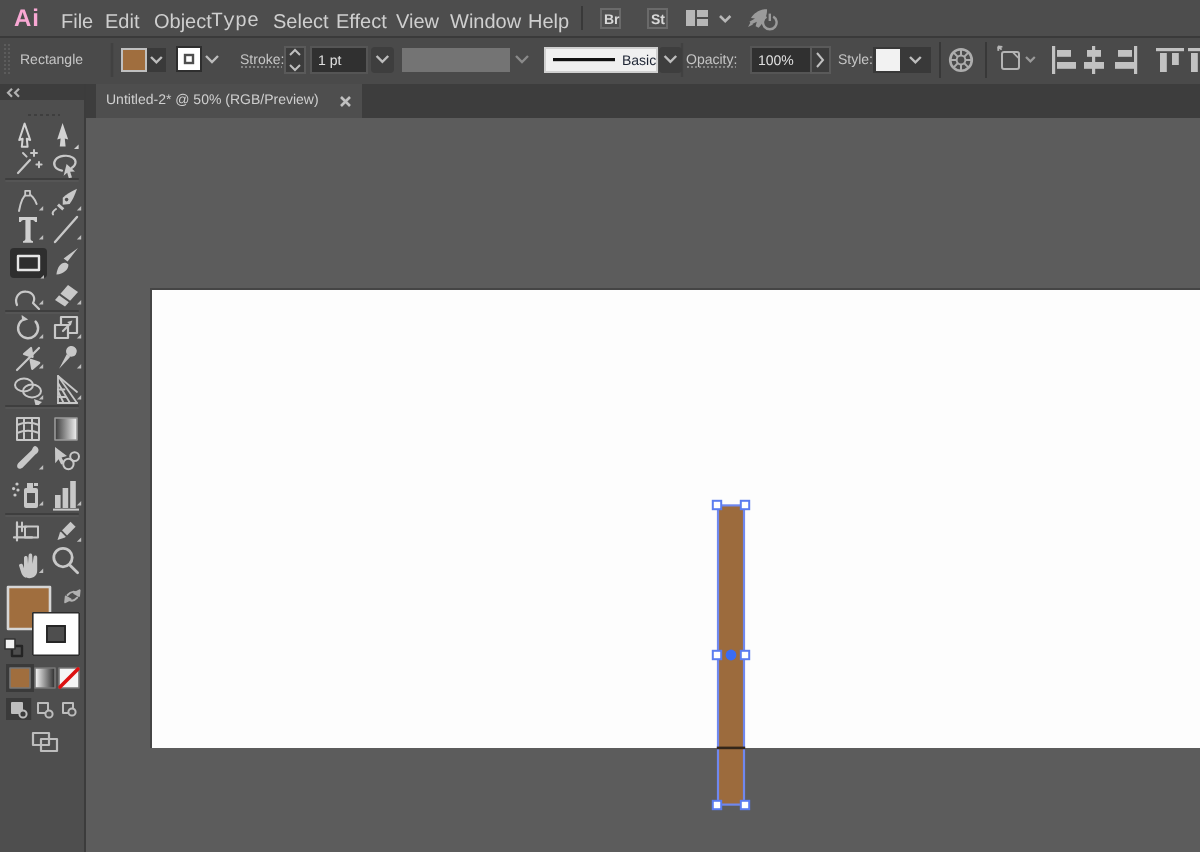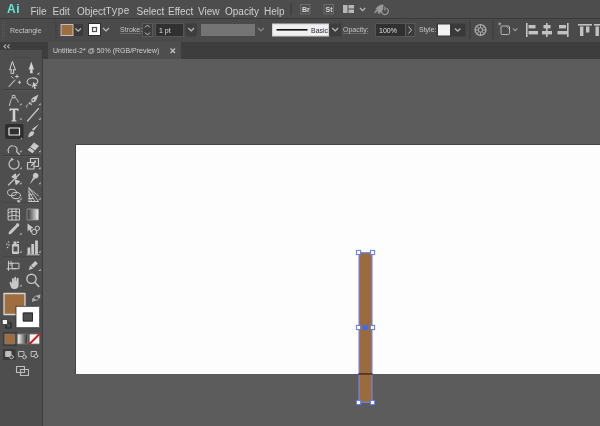--- a/index.html
+++ b/index.html
@@ -34,29 +34,29 @@
     <rect x="370.4" y="250.4" width="4.2" height="4.2"></rect>
     <rect x="356.4" y="325.4" width="4.2" height="4.2"></rect>
     <rect x="370.4" y="325.4" width="4.2" height="4.2"></rect>
     <rect x="356.4" y="400.4" width="4.2" height="4.2"></rect>
     <rect x="370.4" y="400.4" width="4.2" height="4.2"></rect>
   </g>
   <circle cx="365.5" cy="327.5" r="2.7" fill="#3b6cf3"></circle>
 </svg>
 
 <div id="menubar" class="abs">
-  <div class="mitem" style="left:7px;top:2px;font-size:12px;font-weight:bold;color:#5eead4;letter-spacing:0.5px;">Ai</div>
+  <div class="mitem" style="left:7px;top:2px;font-size:12px;font-weight:bold;color:#f9a8d4;letter-spacing:0.5px;">Ai</div>
   <div class="mitem" style="left:30.5px;">File</div>
   <div class="mitem" style="left:52.5px;text-align:center;">Edit</div>
   <div class="mitem" style="left:77px;">Object</div>
   <div class="mitem" style="left:105.5px;font-family:Liberation Mono, monospace;">Type</div>
   <div class="mitem" style="left:136.5px;text-align:center;">Select</div>
   <div class="mitem" style="left:168px;">Effect</div>
   <div class="mitem" style="left:198px;">View</div>
-  <div class="mitem" style="left:225px;">Opacity</div>
+  <div class="mitem" style="left:225px;">Window</div>
   <div class="mitem" style="left:264px;">Help</div>
   <svg class="abs" style="left:290px;top:0;" width="310" height="18">
     <line x1="1" y1="3" x2="1" y2="15" stroke="#393939"></line>
 
     <rect x="10.5" y="4.5" width="9.5" height="9.5" fill="#4f4f4f" stroke="#6a6a6a" stroke-width="1"></rect>
     <text x="12" y="12" font-size="7" fill="#d8d8d8" font-family="Liberation Sans" font-weight="bold">Br</text>
 
     <rect x="34" y="4.5" width="9.5" height="9.5" fill="#4f4f4f" stroke="#6a6a6a" stroke-width="1"></rect>
     <text x="35.5" y="12" font-size="7" fill="#d8d8d8" font-family="Liberation Sans" font-weight="bold">St</text>
 

